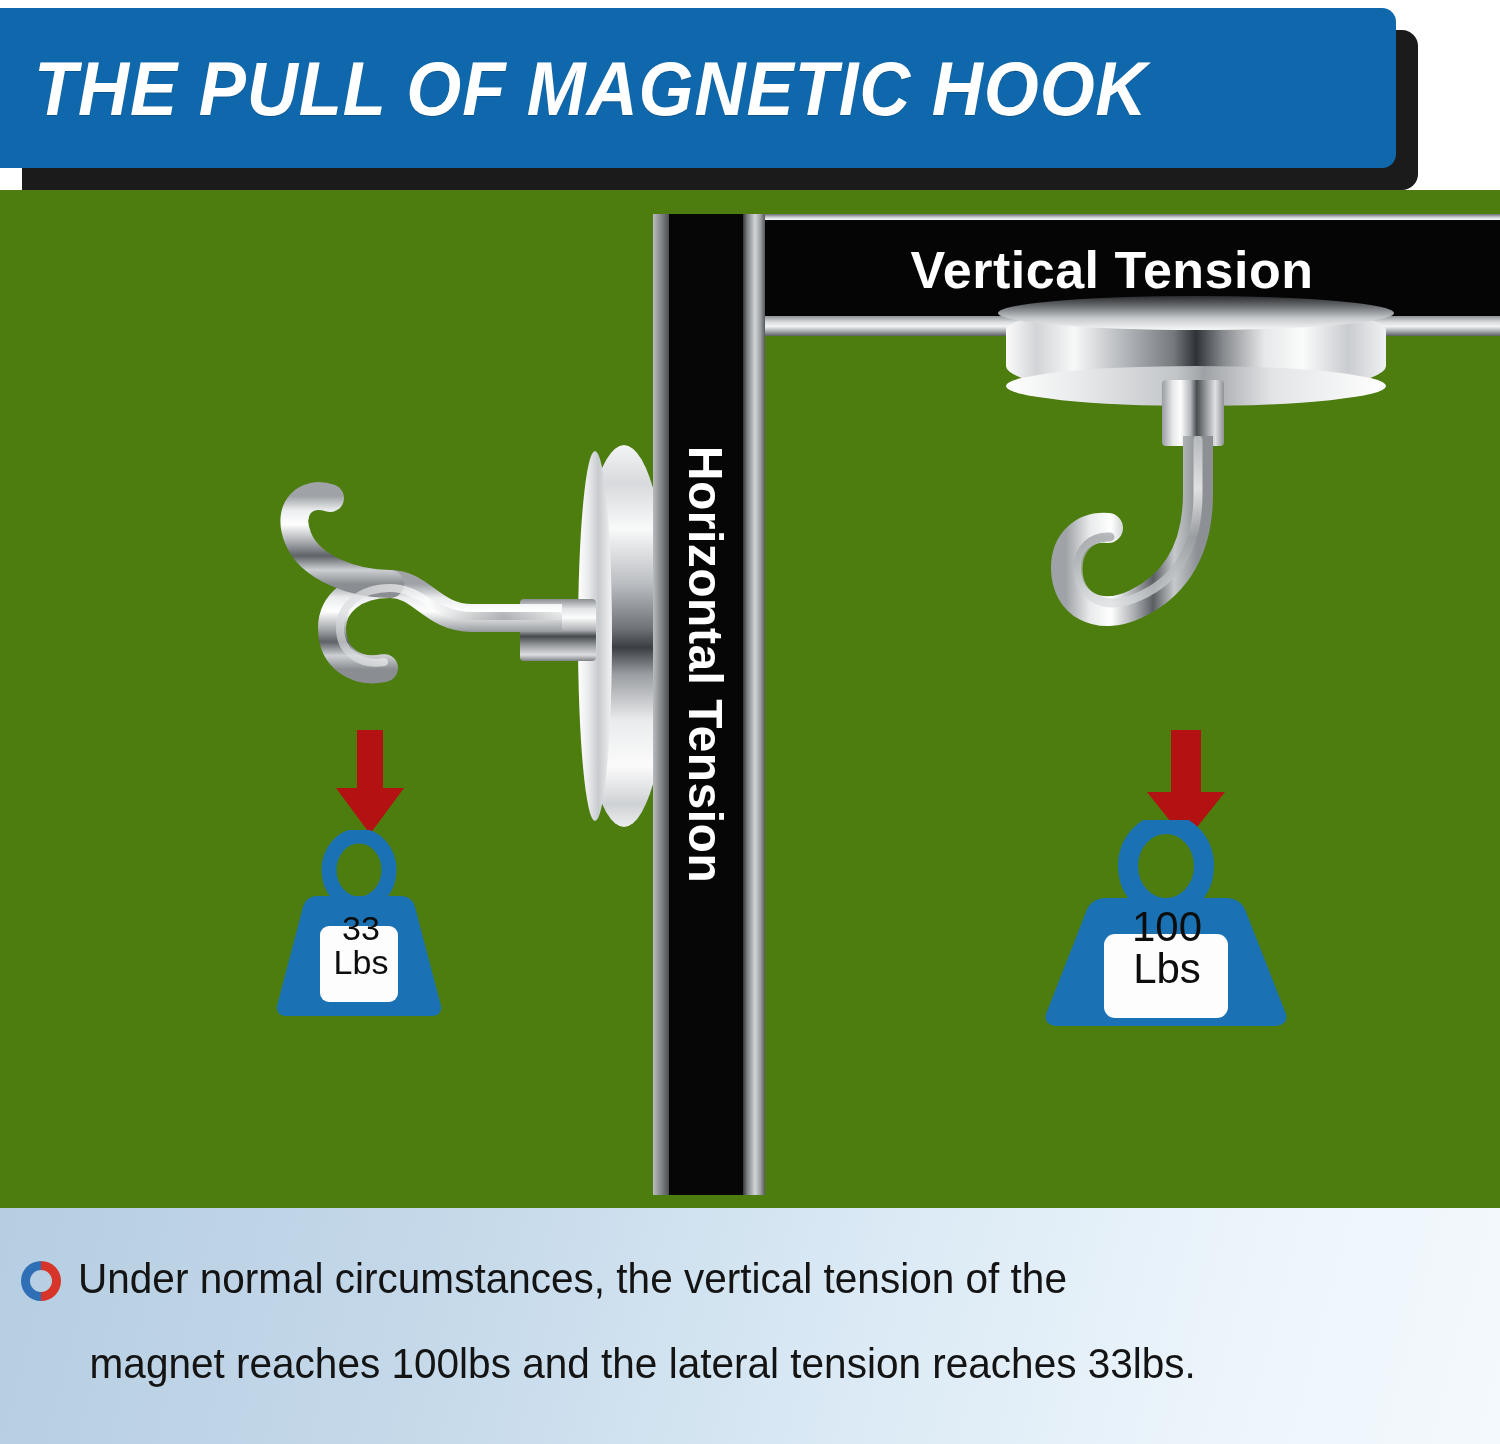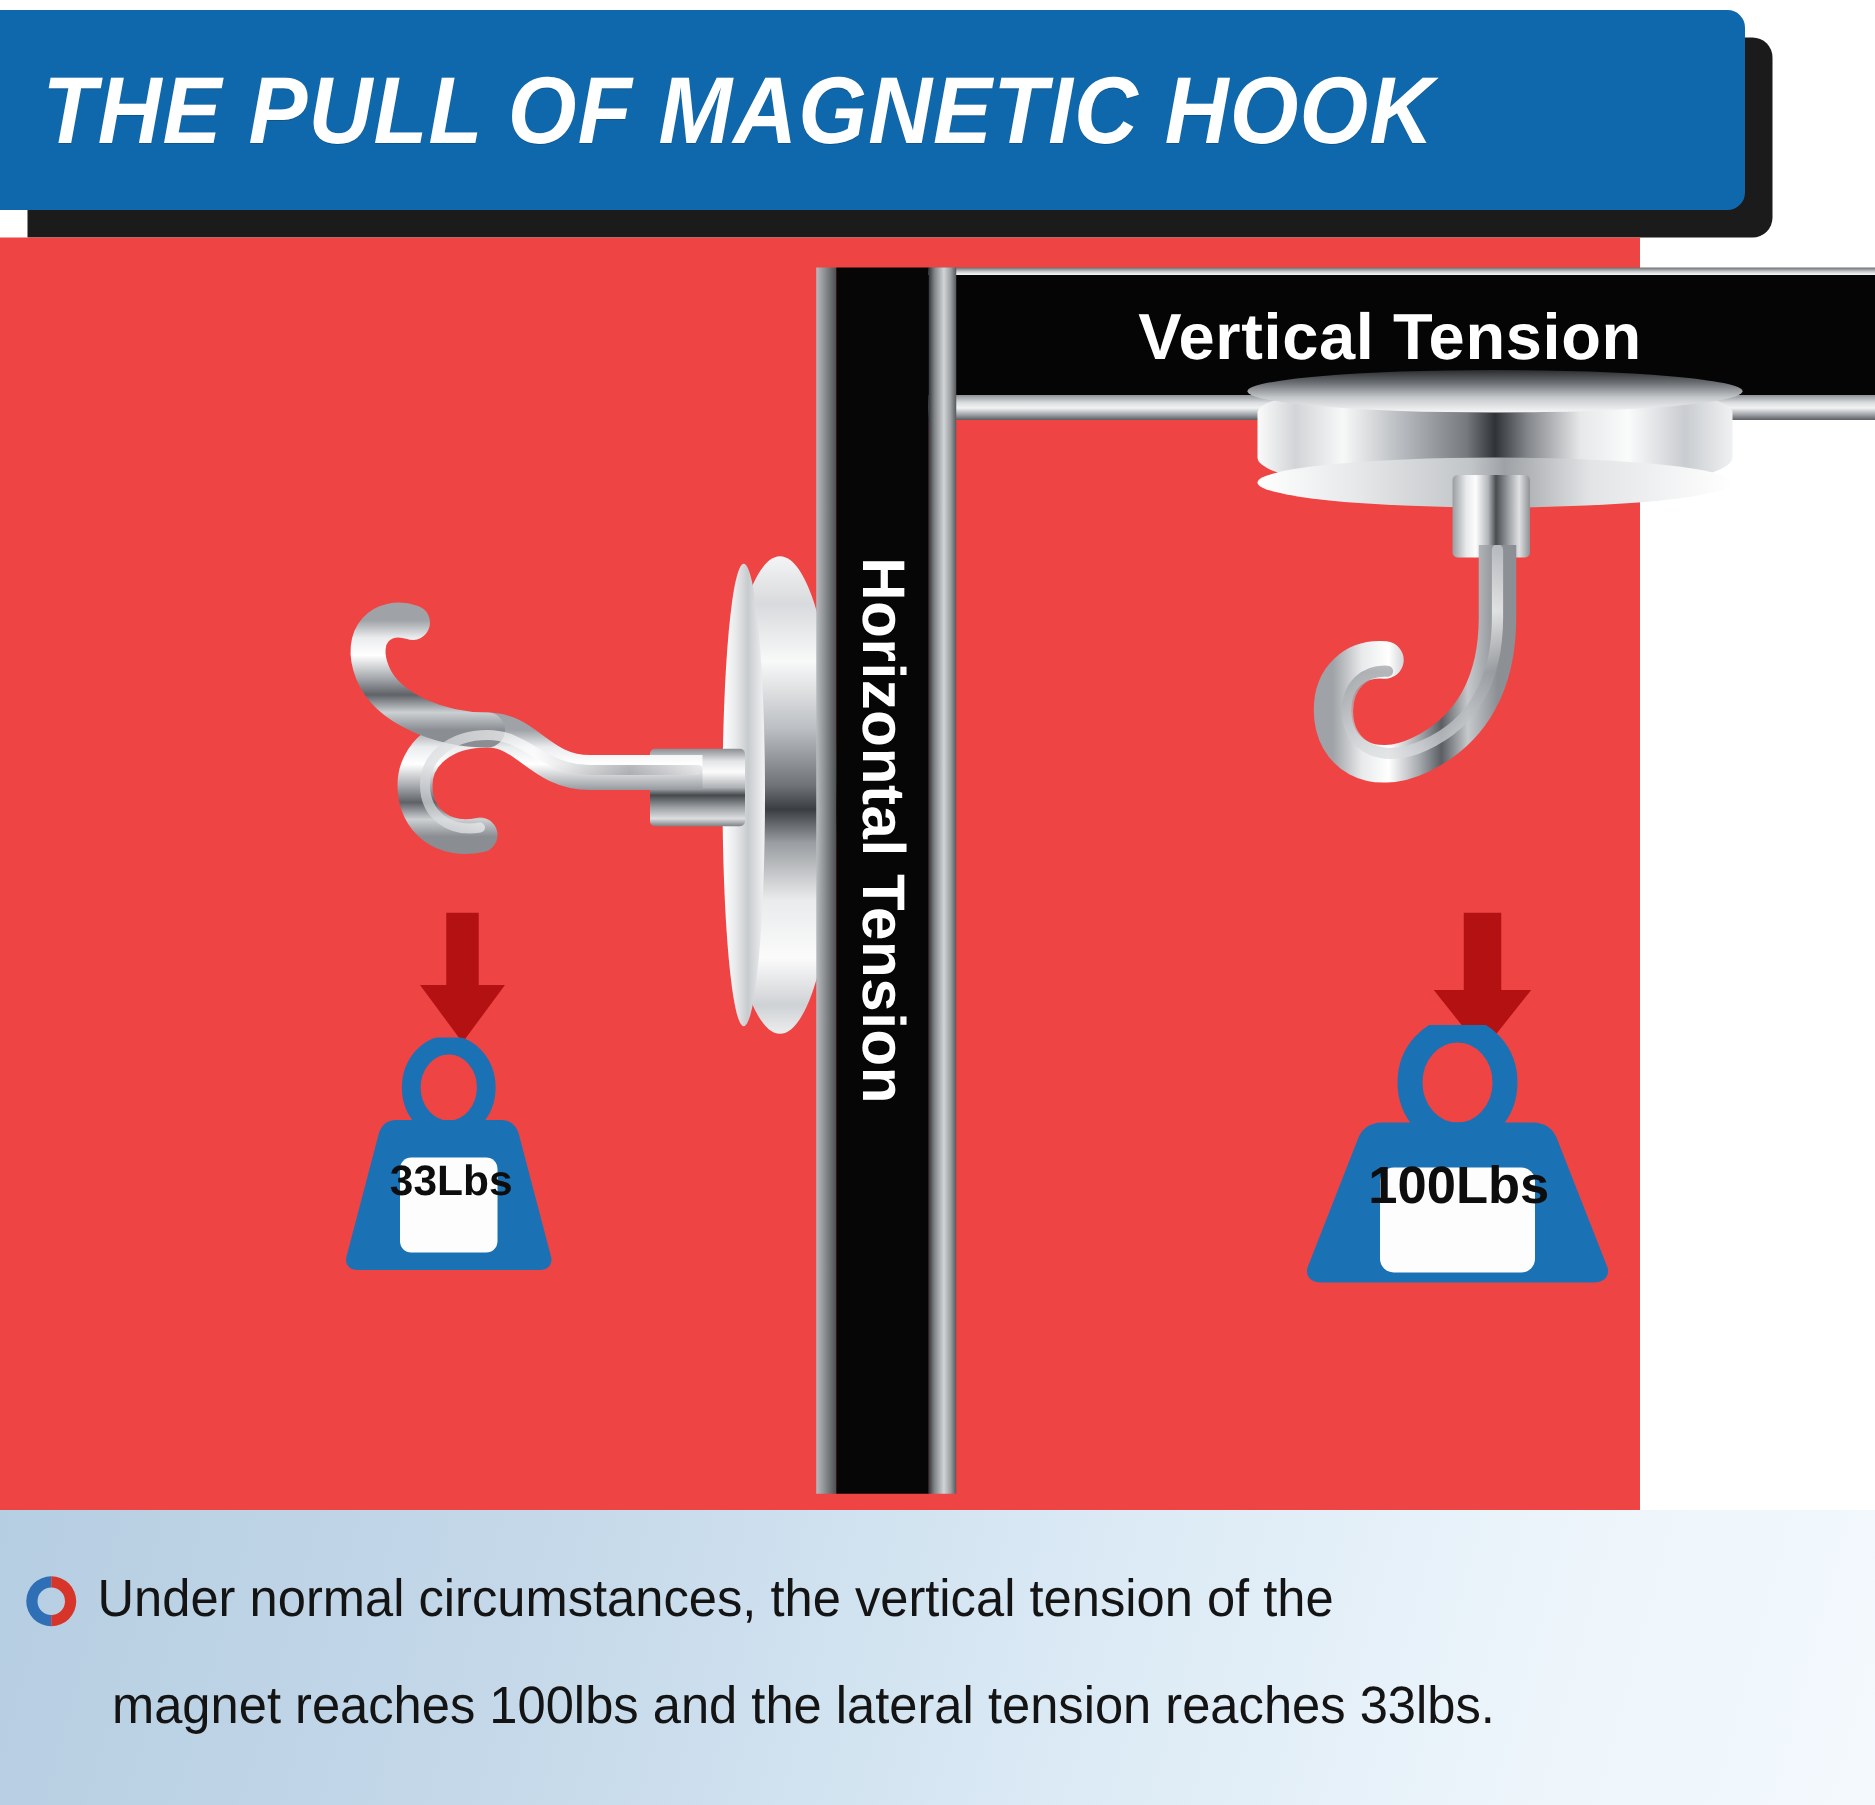--- a/index.html
+++ b/index.html
@@ -26,21 +26,21 @@
     display:flex;align-items:center;
     color:#ffffff;
     font-size:76px;font-weight:bold;
     letter-spacing:1px;
     transform:scaleX(0.93);transform-origin:left center;
     white-space:nowrap;
     text-shadow:0 1px 0 rgba(0,0,0,.18);
   }
 
   
-  #diagram{position:absolute;left:0;top:190px;width:1312px;height:1018px;background:#ef4444;}
+  #diagram{position:absolute;left:0;top:190px;width:1500px;height:1018px;background:#4d7c0f;}
 
   
   #ceiling-bar{
     position:absolute;left:742px;top:30px;width:758px;height:100px;
     background:#050505;
   }
   #ceiling-bar-top-edge{
     position:absolute;left:742px;top:24px;width:758px;height:10px;
     background:linear-gradient(to bottom,#6d6f72 0%,#cfd2d5 35%,#f3f4f5 55%,#8d9094 100%);
   }
@@ -131,22 +131,22 @@
   }
   #horizontal-hook{position:absolute;left:272px;top:286px;width:290px;height:220px;}
 
   
   .arrow-down{position:absolute;}
 
   
   .weight{position:absolute;}
   .weight-label{
     position:absolute;
-    display:flex;flex-direction:row;align-items:center;justify-content:center;
-    color:#0d0d0d;font-weight:bold;line-height:1.0;
+    display:flex;flex-direction:column;align-items:center;justify-content:center;
+    color:#0d0d0d;font-weight:normal;line-height:1.0;
     text-align:center;
   }
   #weight-33{left:270px;top:640px;width:178px;height:190px;}
   #weight-33-label{left:54px;top:74px;width:74px;height:82px;font-size:34px;}
   #weight-100{left:1030px;top:630px;width:272px;height:210px;}
   #weight-100-label{left:78px;top:82px;width:118px;height:92px;font-size:42px;text-align:center;}
 
   
   #caption-band{
     position:absolute;left:0;top:1208px;width:1500px;height:236px;

